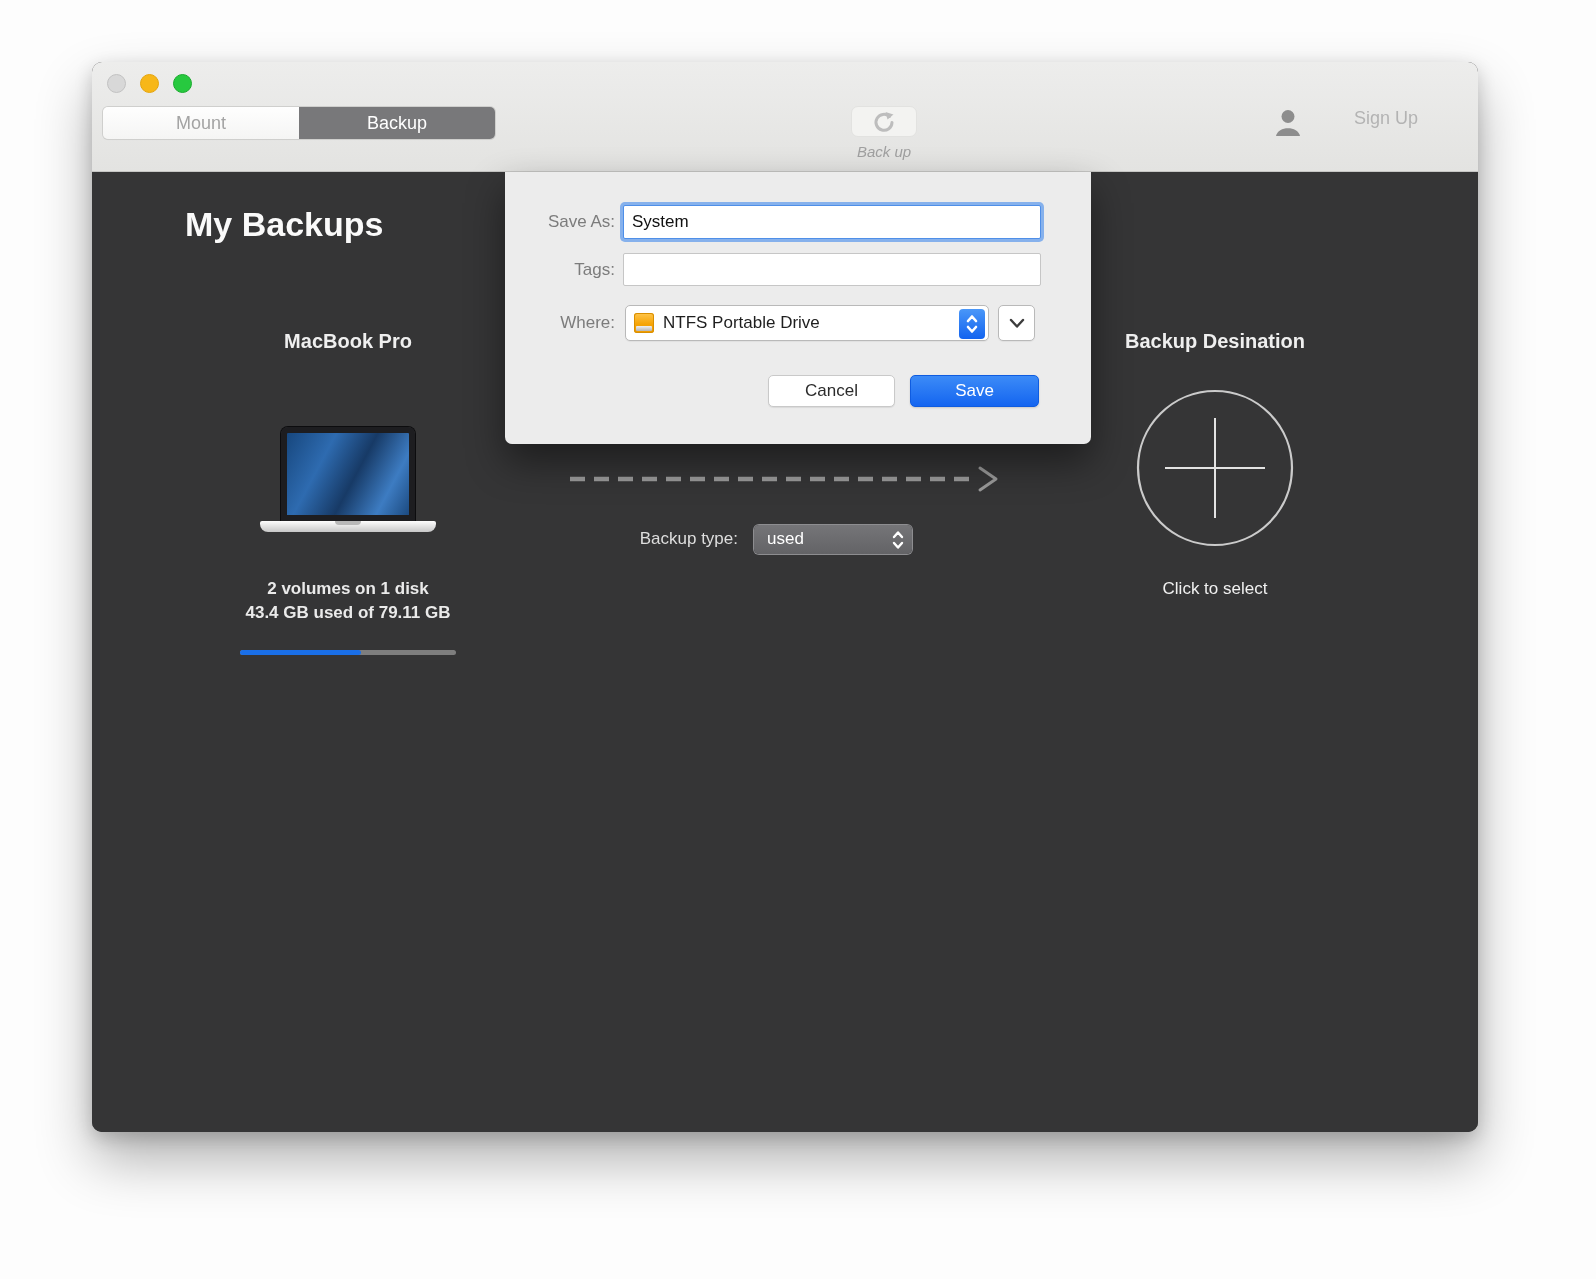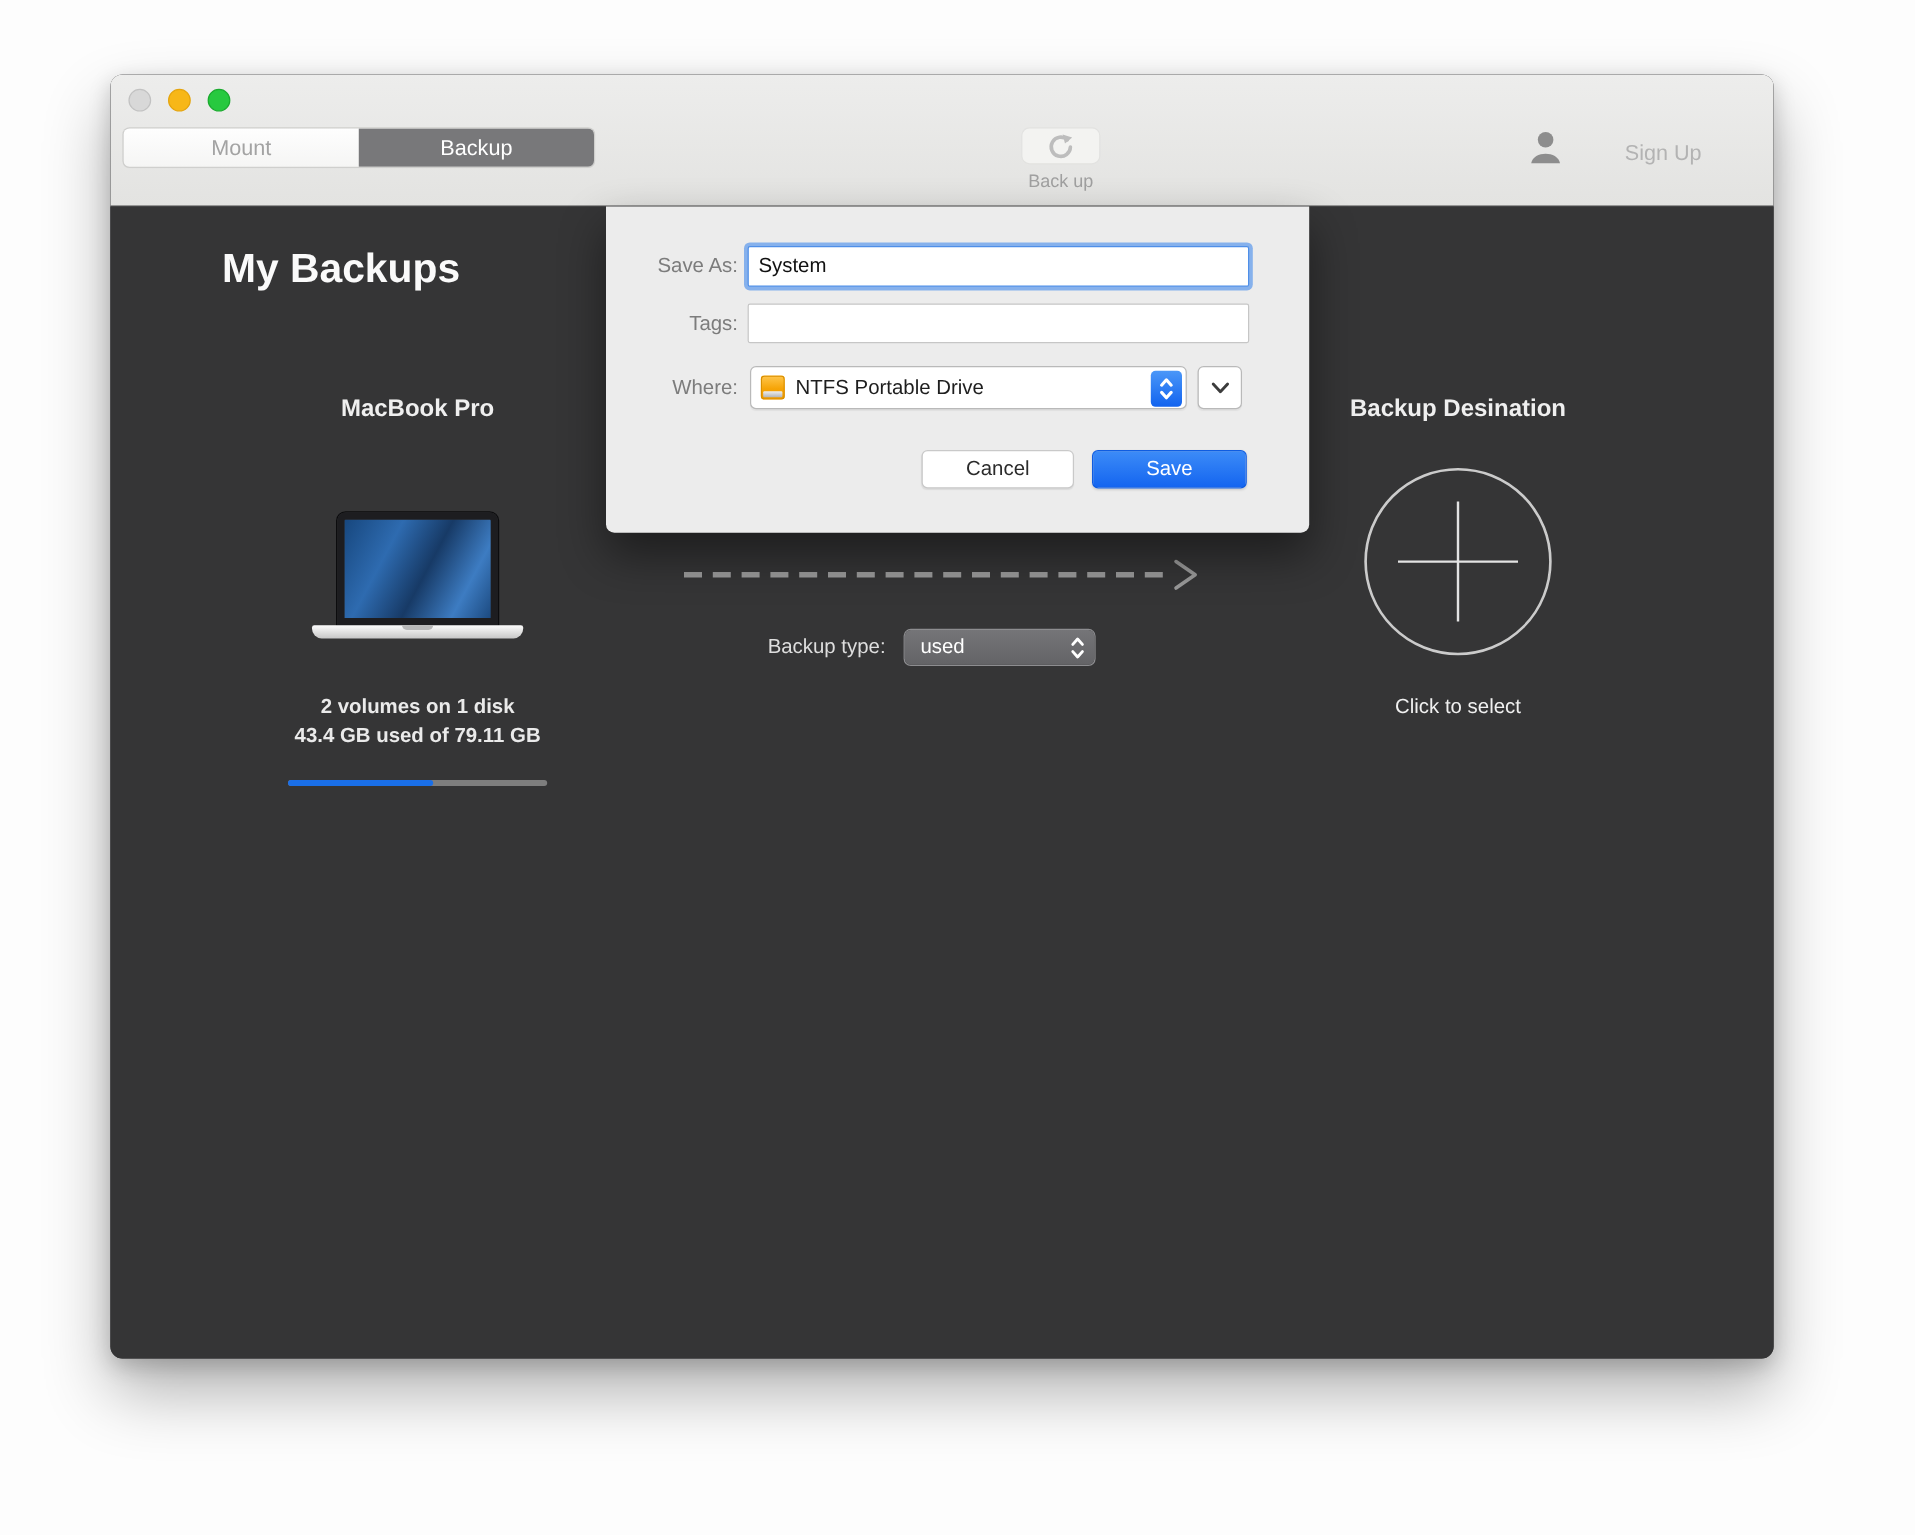--- a/index.html
+++ b/index.html
@@ -34,29 +34,29 @@
   .segmented {
     position:absolute; left:11px; top:45px; width:392px; height:32px;
     display:flex; border-radius:5px; overflow:hidden;
     box-shadow:0 0 0 1px #cfcfcd, 0 1px 1px rgba(0,0,0,.06);
     font-size:18px;
   }
   .seg { flex:1; display:flex; align-items:center; justify-content:center; cursor:default; }
   .seg-inactive { background:linear-gradient(#fefefe,#f5f5f4); color:#a3a3a3; }
   .seg-active   { background:#78787a; color:#ffffff; }
 
-  .tool-backup { position:absolute; left:758px; top:44px; width:68px; text-align:center; }
+  .tool-backup { position:absolute; left:758px; top:44px; width:68px; text-align:center;font-style:italic; }
   .tool-backup-btn {
     width:66px; height:31px; margin:0 auto; border-radius:7px;
     background:#f3f3f1; border:1px solid #e2e2e0;
     display:flex; align-items:center; justify-content:center;
   }
   .tool-backup-label { margin-top:6px; font-size:15px; color:#a0a0a0; }
 
-  .signup { position:absolute; right:60px; top:46px; display:flex; align-items:flex-end; gap:52px; }
+  .signup { position:absolute; right:60px; top:46px; display:flex; align-items:flex-start; gap:52px; }
   .signup-label { font-size:18px; color:#b3b3b3; }
 
   
   .content {
     position:absolute; left:0; top:110px; width:100%; height:960px;
     background:#353536; border-radius:0 0 10px 10px; overflow:hidden;
     color:#efefef;
   }
   .main-title { position:absolute; left:93px; top:33px; font-size:34px; font-weight:bold; color:#fafafa; }
 

